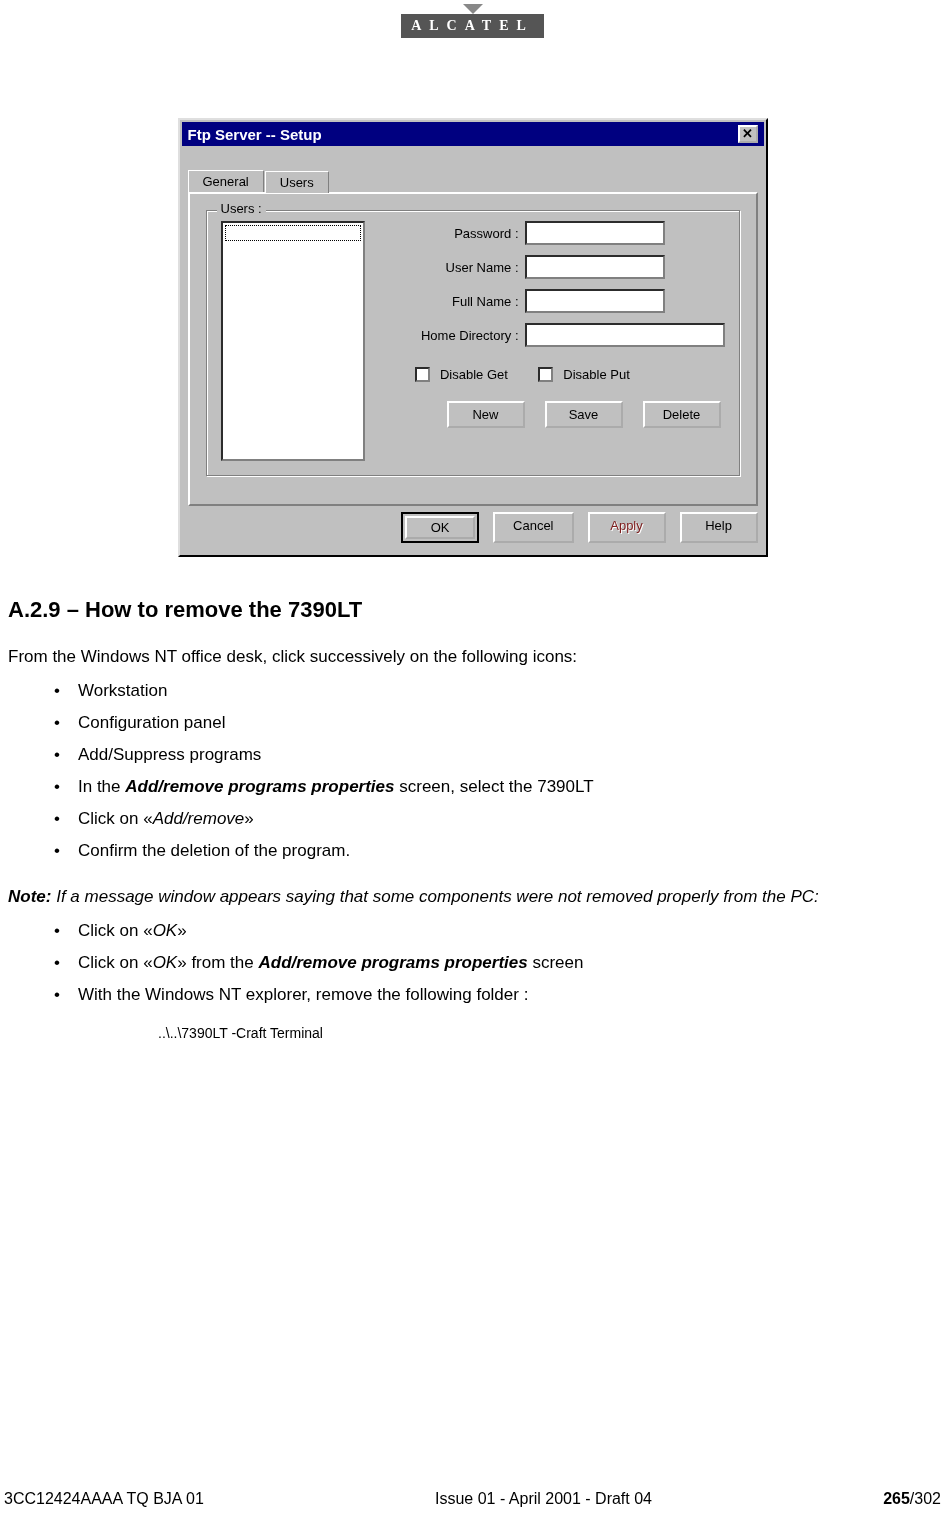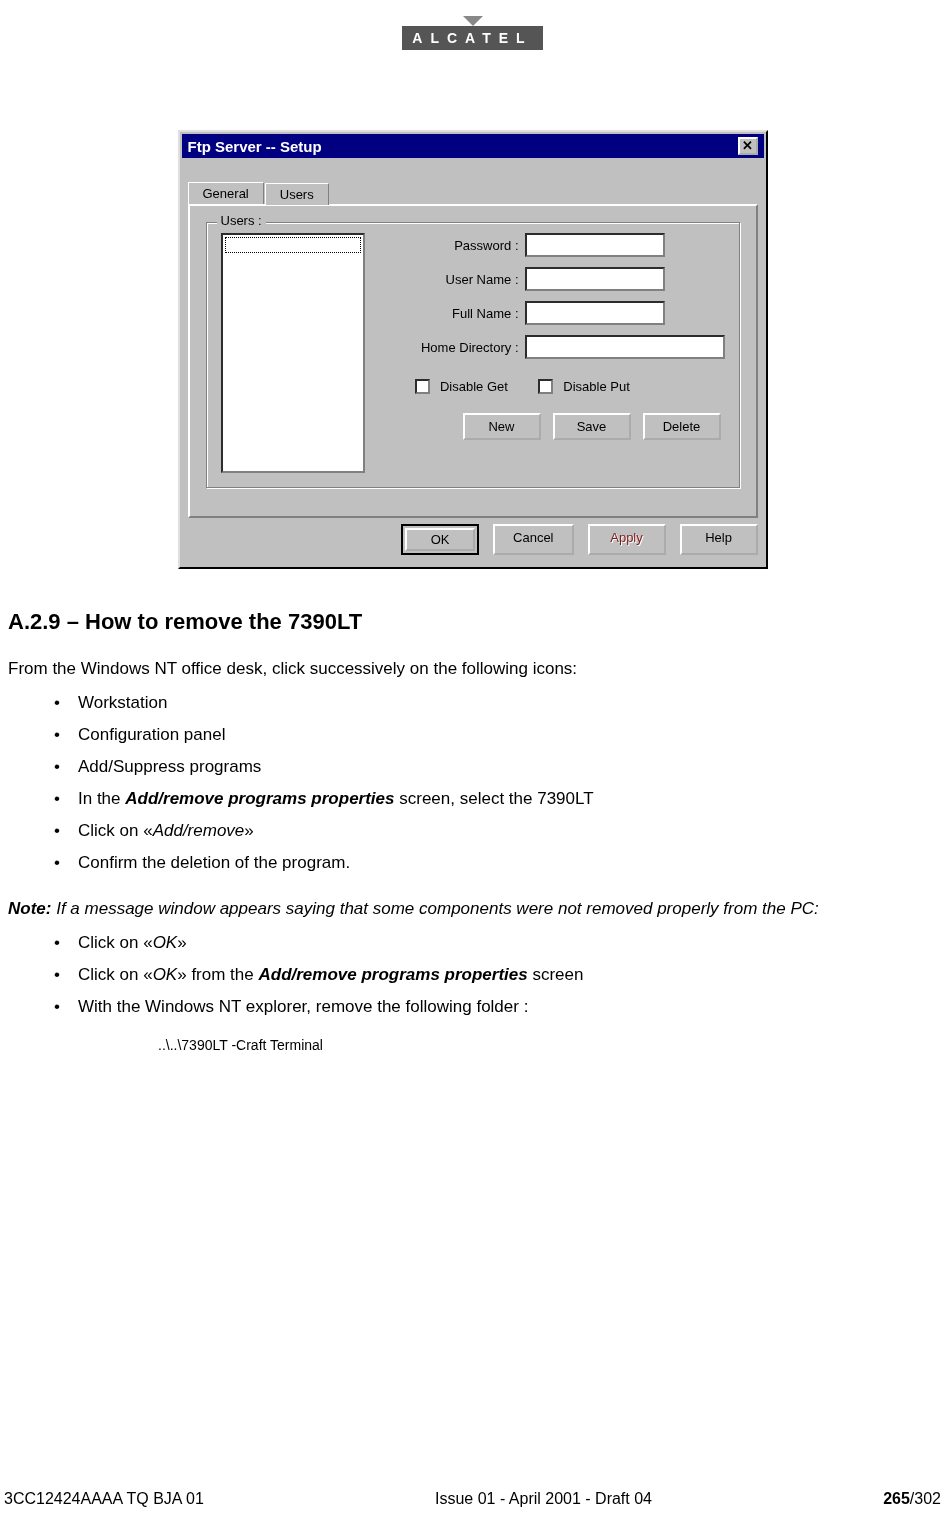--- a/index.html
+++ b/index.html
@@ -7,21 +7,22 @@
     font-family: Arial, Helvetica, sans-serif;
     background: #fff;
     color: #000;
     width: 945px;
     margin: 0 auto;
     position: relative;
     min-height: 1528px;
   }
   .logo-block {
     text-align: center;
-    padding-top: 16px;
+    padding-top: 4px;
+    font-family: Liberation Serif, serif;
   }
   .logo-box {
     display: inline-block;
     background: #555;
     color: #fff;
     font-weight: bold;
     letter-spacing: 8px;
     font-size: 14px;
     padding: 4px 10px;
   }
@@ -142,21 +143,21 @@
   .chk-label { font-size: 13px; }
   .btn {
     background: #c0c0c0;
     border: 2px outset #fff;
     padding: 4px 18px;
     font-size: 13px;
     min-width: 78px;
     text-align: center;
   }
   .btn.disabled { color: #7f1d1d; text-shadow: 1px 1px 0 #fff; }
-  .inner-buttons { display: flex; gap: 12px; justify-content: flex-end; margin-right: 4px; }
+  .inner-buttons { display: flex; gap: 20px; justify-content: flex-end; margin-right: 4px; }
   .bottom-buttons {
     display: flex; gap: 14px; justify-content: flex-end;
     padding: 0 6px 10px 6px;
   }
   .btn.default { border: 2px solid #000; padding: 2px; }
   .btn.default .inner { border: 2px outset #fff; padding: 2px 16px; display:block; }
   .content {
     padding: 0 8px;
   }
   h2.section {

